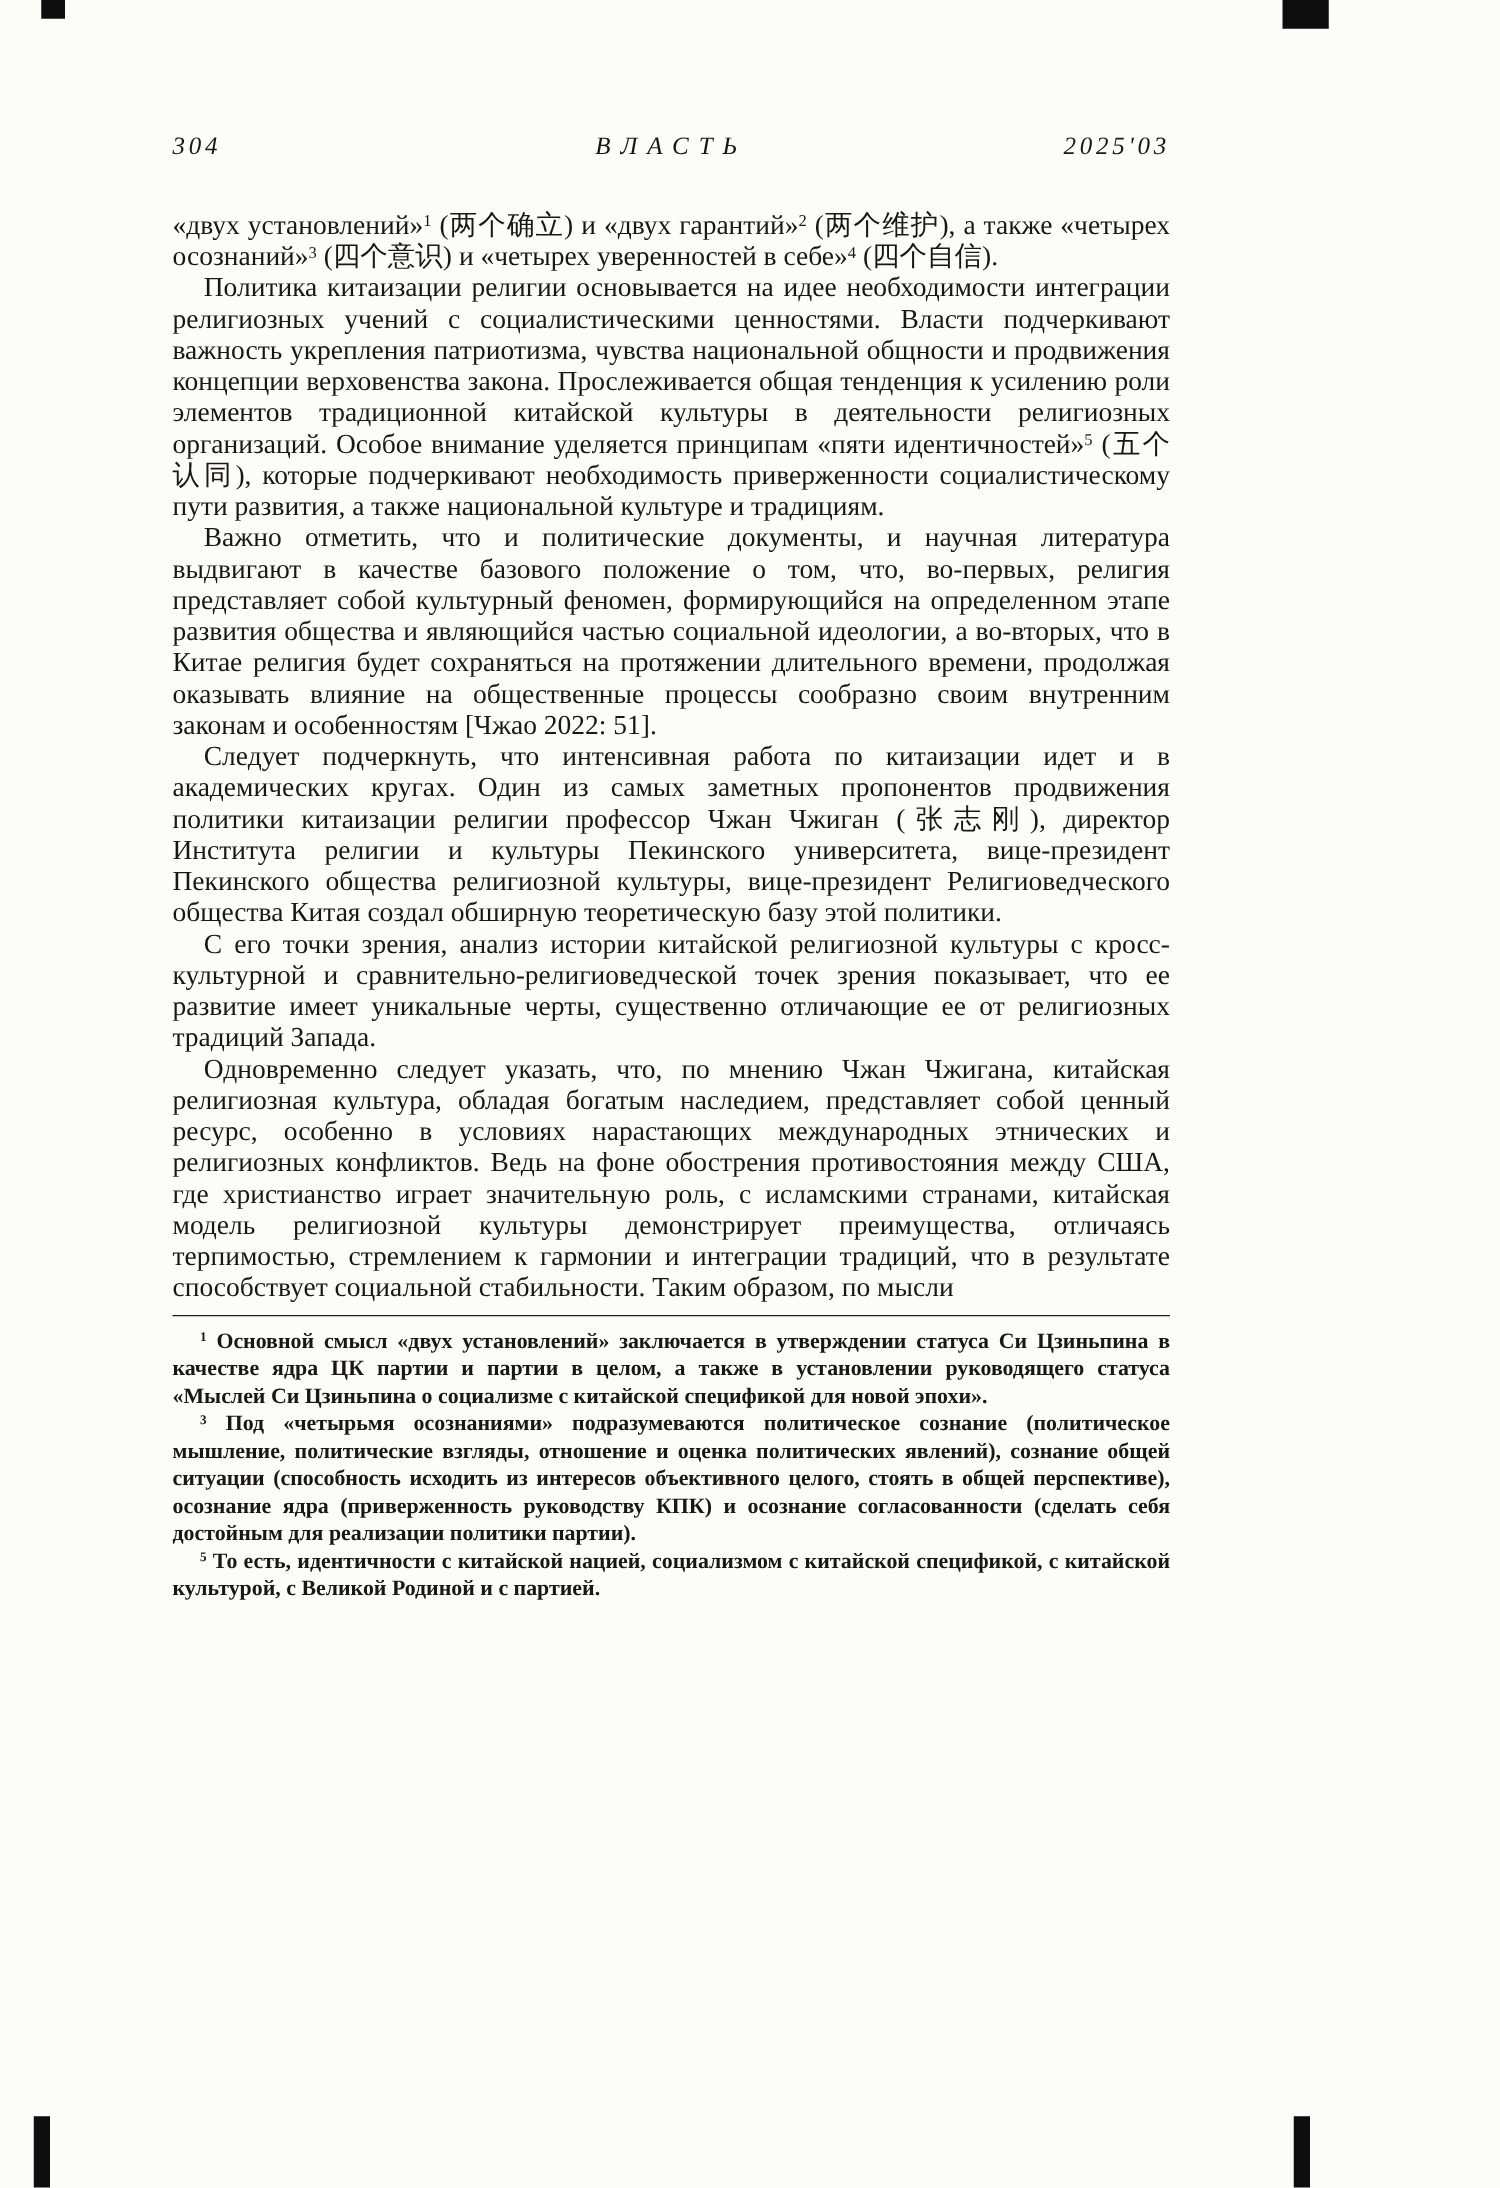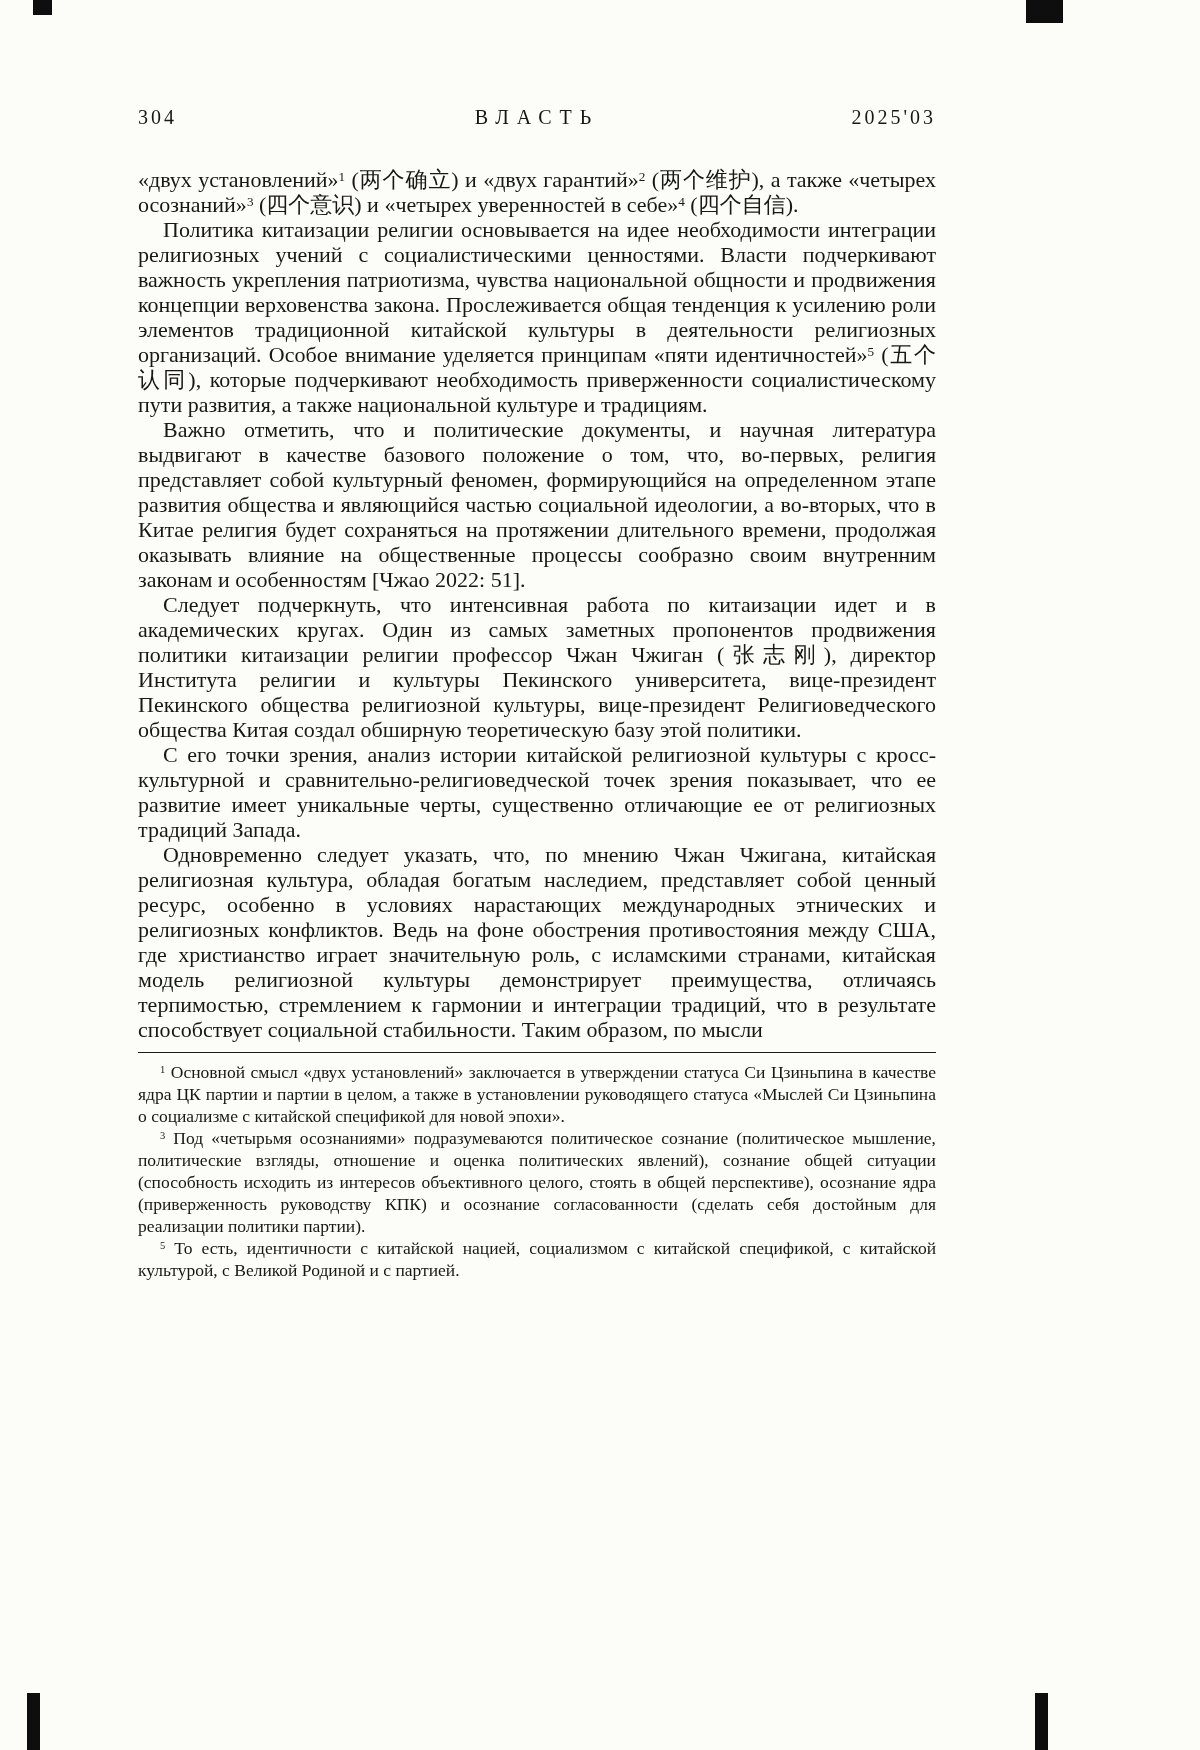--- a/index.html
+++ b/index.html
@@ -28,20 +28,21 @@
     top: 0;
     width: 798px;
   }
 
   .running-head {
     display: grid;
     grid-template-columns: 1fr auto 1fr;
     align-items: baseline;
     margin-top: 106px;
     font-size: 20px;
+    font-style: italic;
   }
   .rh-left   { justify-self: start; letter-spacing: 3px; }
   .rh-center { justify-self: center; letter-spacing: 8px; }
   .rh-right  { justify-self: end; letter-spacing: 3px; }
 
   .body-text { margin-top: 38px; }
   .body-text p {
     margin: 0;
     font-size: 22px;
     line-height: 25px;
@@ -64,20 +65,21 @@
     margin: 10px 0 8px 0;
   }
 
   .footnotes p {
     margin: 0;
     font-size: 17.5px;
     line-height: 22px;
     text-align: justify;
     text-justify: inter-word;
     text-indent: 22px;
+    font-weight: bold;
   }
 </style>
 </head>
 <body>
 
 <div class="page">
 
   <div class="mark mark-tl"></div>
   <div class="mark mark-tr"></div>
   <div class="mark mark-bl"></div>

